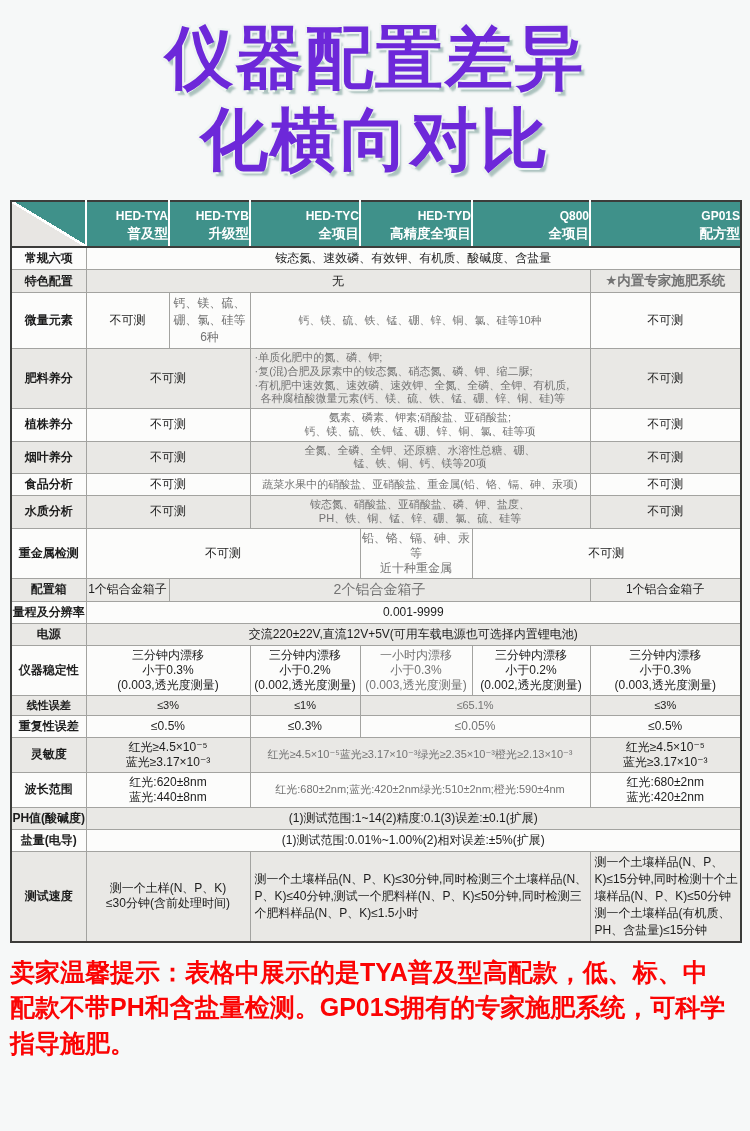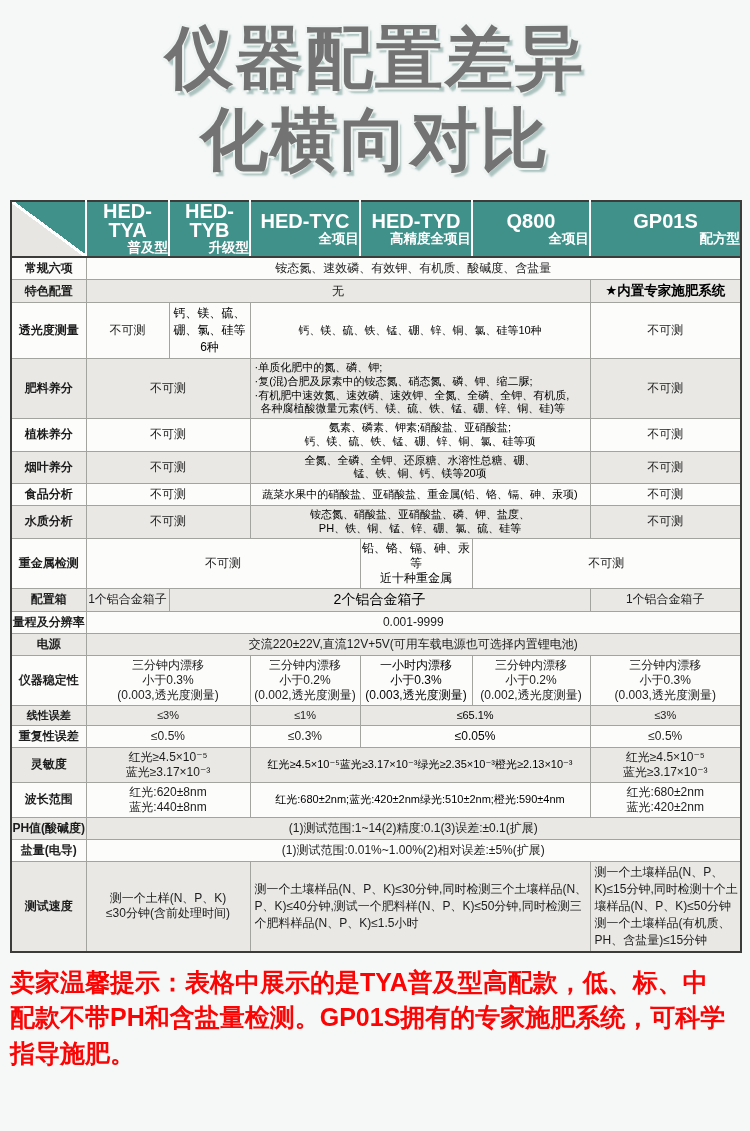--- a/index.html
+++ b/index.html
@@ -6,47 +6,47 @@
   body{
     width:750px;height:1131px;
     background:#f6f8f8;
     font-family:"Liberation Sans","DejaVu Sans",sans-serif;
     color:#1c1c1c;
     position:relative;
   }
   
   .title-wrap{padding-top:16px;text-align:center;line-height:82px;}
   .title-line{
-    font-size:68px;font-weight:bold;color:#737373;letter-spacing:2px;
+    font-size:68px;font-weight:bold;color:#6d28d9;letter-spacing:2px;
     text-shadow:-2px -2px 0 #eef4f2, 2px -2px 0 #eef4f2,
                 -2px 2px 0 #eef4f2, 3px 4px 2px rgba(110,150,142,.55);
   }
   
   table{
     border-collapse:collapse;table-layout:fixed;
     margin:20px auto 0 10px;width:730px;
     border:2px solid #3c3c3a;
     font-size:12px;
   }
   th,td{border:1px solid #a3a3a0;padding:2px 1px;text-align:center;vertical-align:middle;overflow:hidden;}
   thead th{
     background:#3f918a;color:#ffffff;font-weight:bold;
     height:44px;border-left:2px solid #ffffff;border-bottom:2px solid #3c3c3a;
     padding:0;
   }
   thead th:first-child{
     border-left:none;
     background:linear-gradient(to top right,#e8e6e3 48.5%,#ffffff 48.5% 52%,#3f918a 52%);
   }
-  .th-model{font-size:20px;line-height:19px;}
+  .th-model{font-size:12px;line-height:19px;text-align:right;}
   .th-sub{font-size:13.5px;line-height:16px;text-align:right;}
   tbody tr:nth-child(odd) td{background:#fcfcfb;}
   tbody tr:nth-child(even) td{background:#e9e8e5;}
   td.label{font-weight:bold;font-size:12px;padding:2px 0;}
-  td.red{color:#000000;}
+  td.red{color:#737373;}
   td.left{text-align:left;padding-left:4px;padding-right:2px;}
   td.span-3.red{font-size:11px;}
   td.span-4.red{font-size:14px;}
   tbody tr:nth-child(14) td{font-size:11px;}      
   tbody tr:nth-child(2) td.red{font-size:13.5px;font-weight:bold;} 
   tbody tr:nth-child(21) td{font-size:11.5px;}    
   td .ln{display:block;line-height:1.25;}
   
   .note{
     margin:12px 22px 0 10px;
@@ -105,21 +105,21 @@
       <tr>
         <td class="label">常规六项</td>
         <td colspan="6" class="span-6">铵态氮、速效磷、有效钾、有机质、酸碱度、含盐量</td>
       </tr>
       <tr>
         <td class="label">特色配置</td>
         <td colspan="5" class="span-5">无</td>
         <td colspan="1" class="span-1 red">★内置专家施肥系统</td>
       </tr>
       <tr>
-        <td class="label">透光度测量</td>
+        <td class="label">微量元素</td>
         <td colspan="1" class="span-1">不可测</td>
         <td colspan="1" class="span-1 red">钙、镁、硫、硼、氯、硅等6种</td>
         <td colspan="3" class="span-3 red">钙、镁、硫、铁、锰、硼、锌、铜、氯、硅等10种</td>
         <td colspan="1" class="span-1">不可测</td>
       </tr>
       <tr>
         <td class="label">肥料养分</td>
         <td colspan="2" class="span-2">不可测</td>
         <td colspan="3" class="span-3 red left">
           <span class="ln">·单质化肥中的氮、磷、钾;</span>

